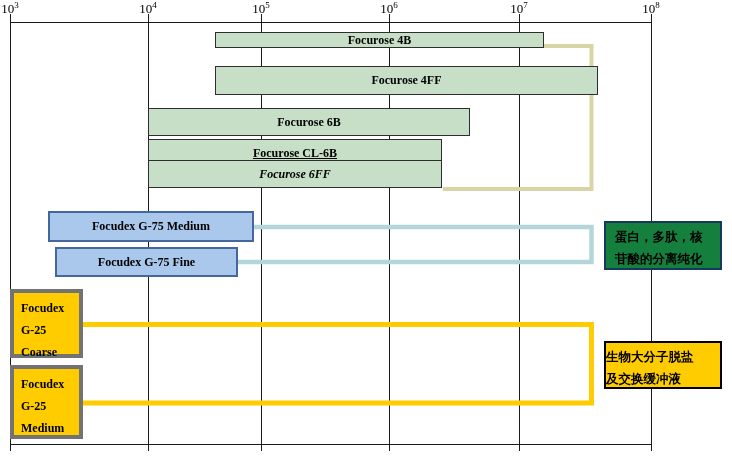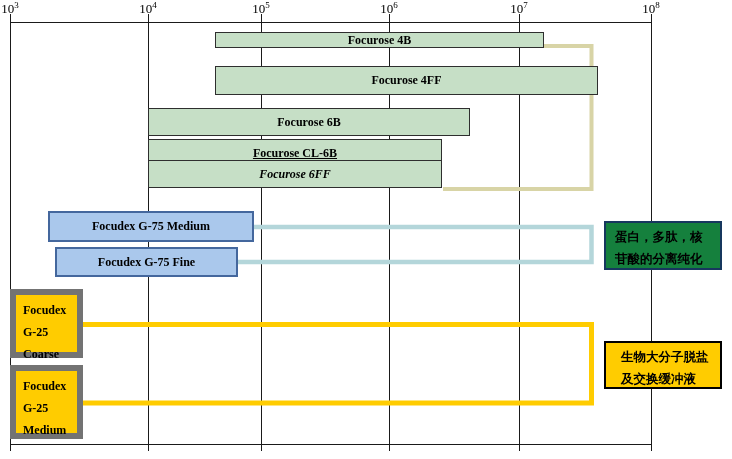--- a/index.html
+++ b/index.html
@@ -15,32 +15,32 @@
   .ticklabel sup{font-size:9px;line-height:0;}
   .bar{
     position:absolute;box-sizing:border-box;display:flex;
     align-items:center;justify-content:center;
     font-weight:bold;font-size:12px;color:#000000;
     font-family:"Liberation Serif",serif;
   }
   .bar-green{background:#c6dfc6;border:1px solid #2e2e2e;}
   .bar-blue{background:#aac8ec;border:2px solid #44679d;}
   .box-yellow{
-    background:#ffcc00;border:6px solid #737373;
+    background:#ffcc00;border:4px solid #737373;
     justify-content:flex-start;align-items:flex-start;
     padding:4px 0 0 7px;line-height:22px;
   }
   .box-yellow .bar-label{white-space:pre-line;text-align:left;}
   .ann{
     position:absolute;box-sizing:border-box;color:#000000;font-weight:bold;
     font-size:12.5px;font-family:"Liberation Sans","Liberation Serif",sans-serif;
   }
   .ann-green{background:#c6dfc6;border:2px solid #2e2e2e;line-height:23px;padding:5px 0 0 9px;}
   .ann-blue{background:#15803d;border:2px solid #17375e;line-height:22px;padding:3px 0 0 9px;}
-  .ann-yellow{background:#ffcc00;border:2px solid #000000;line-height:22px;padding:3px 0 0 15px;}
+  .ann-yellow{background:#ffcc00;border:2px solid #000000;line-height:22px;padding:3px 0 0 0;}
   .gridline{stroke:#1a1a1a;stroke-width:1;}
   .frameline{stroke:#1a1a1a;stroke-width:1;}
   .bracket-tan{stroke:#d8d4a6;stroke-width:4;fill:none;}
   .bracket-blue{stroke:#b4d6da;stroke-width:4.5;fill:none;}
   .bracket-yellow{stroke:#ffcc00;stroke-width:5;fill:none;}
 </style>
 </head>
 <body>
 
 <div class="stage">

